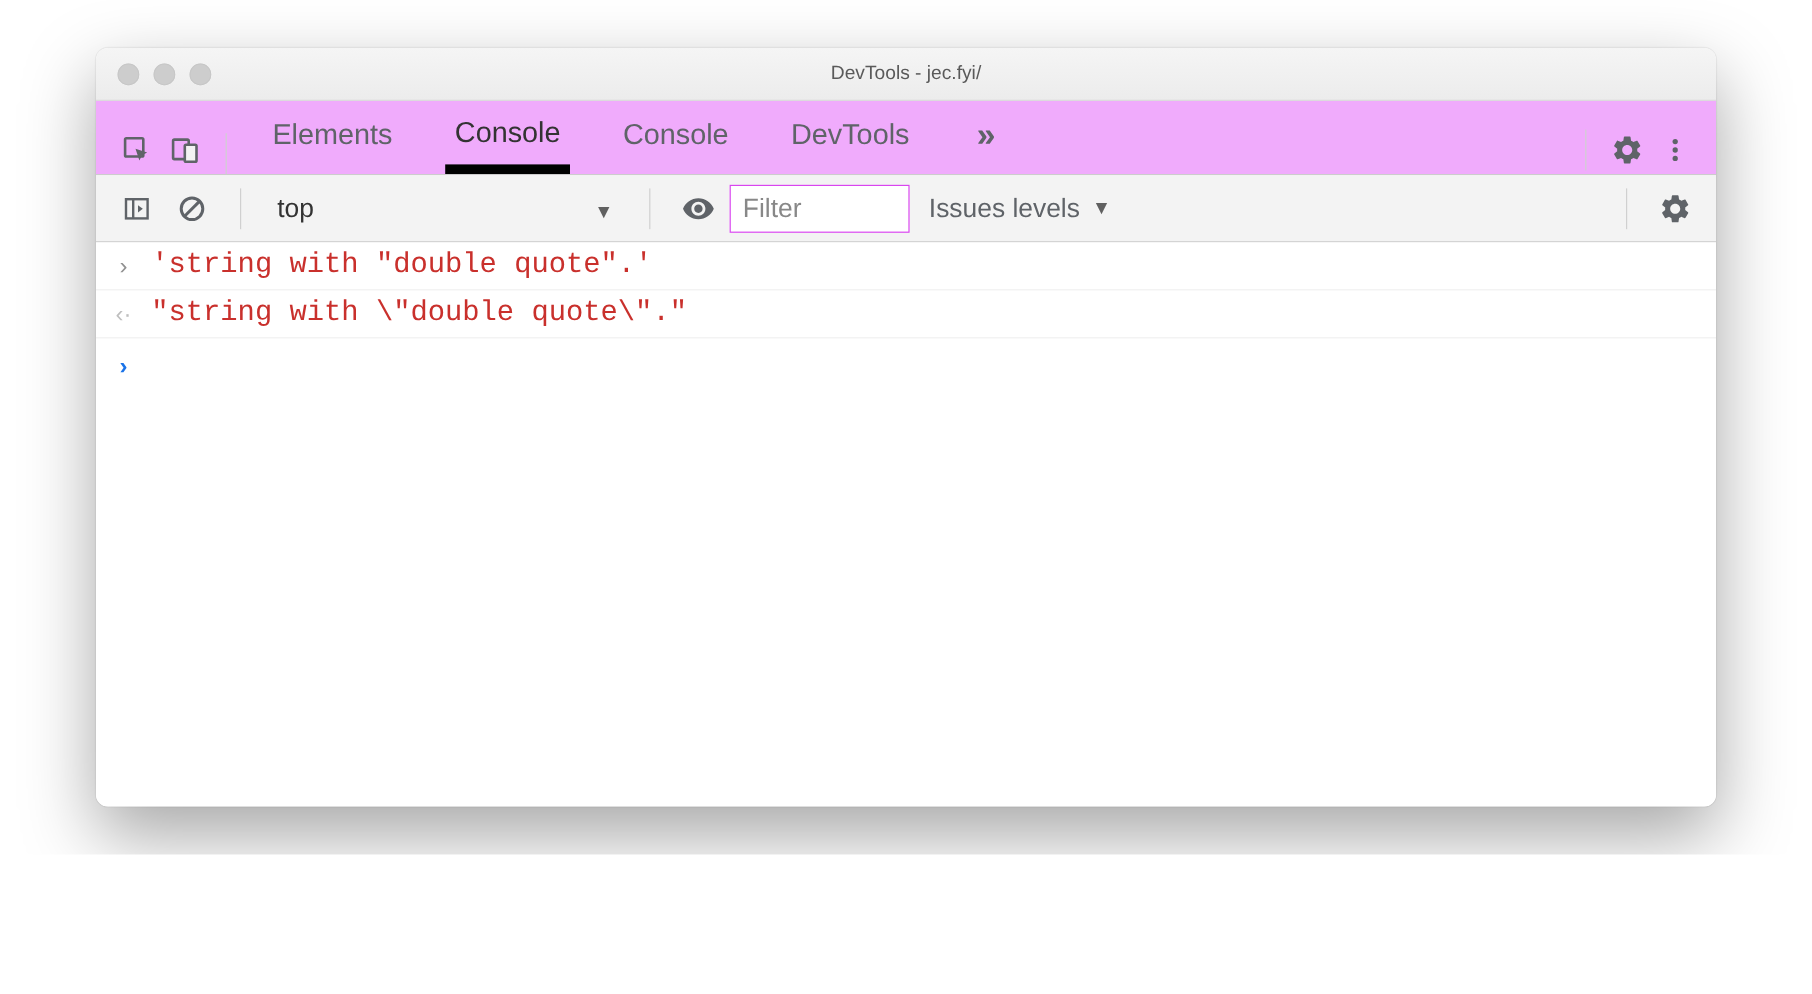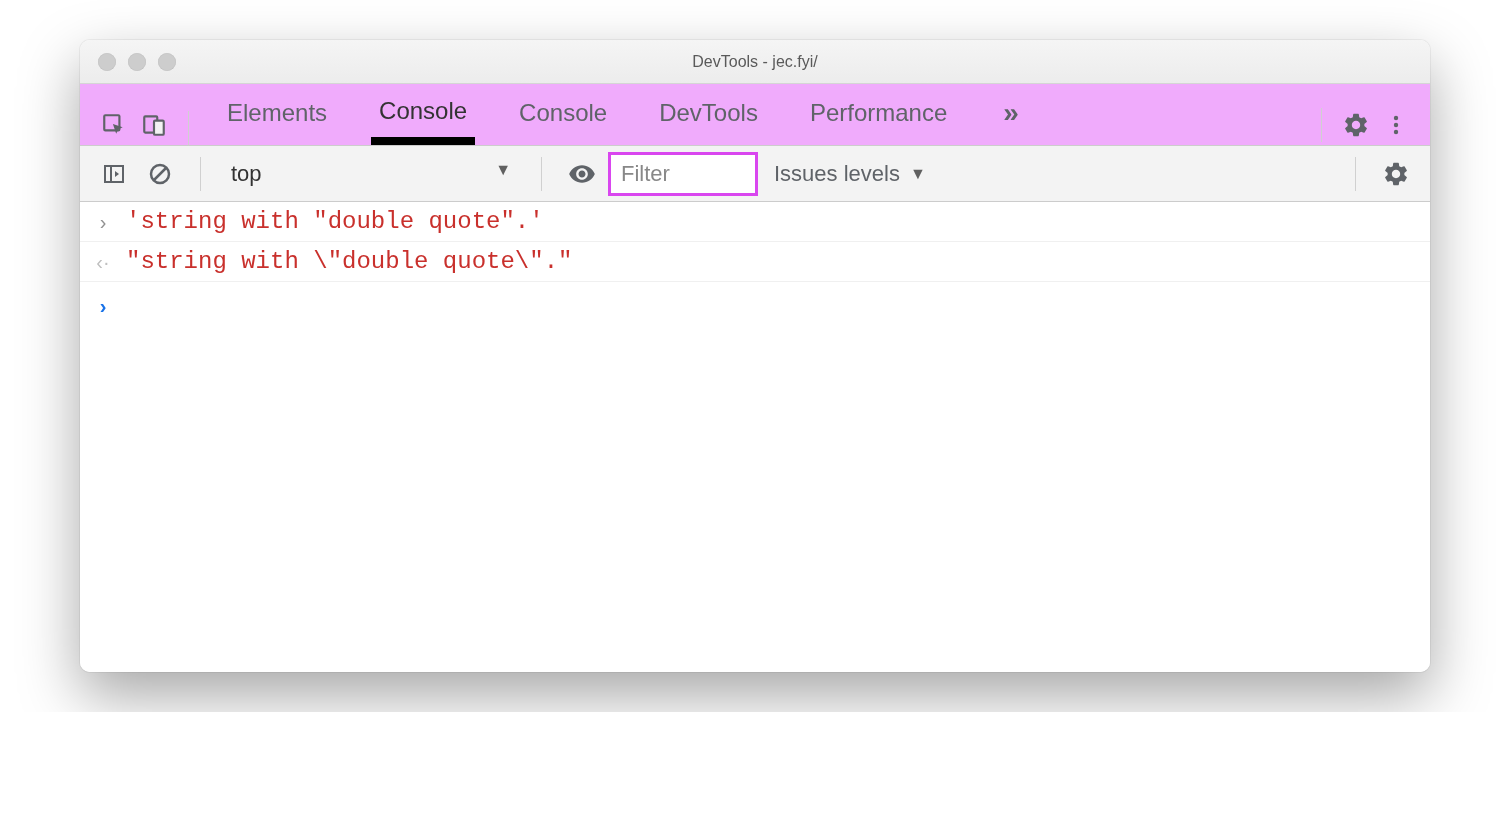--- a/index.html
+++ b/index.html
@@ -75,28 +75,28 @@
       background: #f3f3f3;
       border-bottom: 1px solid #ccc;
       display: flex;
       align-items: center;
       padding: 0 14px;
       font-size: 22px;
       color: #5f6368;
       gap: 6px;
     }
     .context-select {
-      display: flex; align-items: flex-start; gap: 16px;
+      display: flex; align-items: flex-end; gap: 16px;
       padding: 4px 10px; cursor: pointer;
       min-width: 300px;
       justify-content: space-between;
     }
     .context-label { color: #333; }
     .filter-input {
-      border: 3px solid #d946ef;
+      border: 1px solid #d946ef;
       background: #fff;
       padding: 6px 10px;
       font-size: 22px;
       width: 150px;
       color: #737373;
     }
     .filter-input::placeholder { color: #888; }
     .levels-select { display: flex; align-items: center; gap: 10px; cursor: pointer; padding: 0 10px; }
     .issues-button {
       display: flex; align-items: center; gap: 10px;
@@ -163,21 +163,20 @@
         <rect x="3" y="4" width="12" height="15" rx="1"></rect>
         <rect x="12" y="8" width="9" height="13" rx="1" fill="#f3f3f3"></rect>
       </svg>
     </div>
     <div class="divider"></div>
     <div class="tabs">
       <div class="tab">Elements</div>
       <div class="tab active strong">Console</div>
       <div class="tab">Console</div>
       <div class="tab">DevTools</div>
-      <div class="tab">Performance</div>
       <div class="overflow-chevrons">»</div>
     </div>
     <div class="tabbar-right">
       <div class="divider"></div>
       <div class="icon-btn">
         <svg width="28" height="28" viewBox="0 0 24 24" fill="#5f6368">
           <path d="M19.14,12.94c0.04-0.3,0.06-0.61,0.06-0.94c0-0.32-0.02-0.64-0.07-0.94l2.03-1.58c0.18-0.14,0.23-0.41,0.12-0.61 l-1.92-3.32c-0.12-0.22-0.37-0.29-0.59-0.22l-2.39,0.96c-0.5-0.38-1.03-0.7-1.62-0.94L14.4,2.81c-0.04-0.24-0.24-0.41-0.48-0.41 h-3.84c-0.24,0-0.43,0.17-0.47,0.41L9.25,5.35C8.66,5.59,8.12,5.92,7.63,6.29L5.24,5.33c-0.22-0.08-0.47,0-0.59,0.22L2.74,8.87 C2.62,9.08,2.66,9.34,2.86,9.48l2.03,1.58C4.84,11.36,4.8,11.69,4.8,12s0.02,0.64,0.07,0.94l-2.03,1.58 c-0.18,0.14-0.23,0.41-0.12,0.61l1.92,3.32c0.12,0.22,0.37,0.29,0.59,0.22l2.39-0.96c0.5,0.38,1.03,0.7,1.62,0.94l0.36,2.54 c0.05,0.24,0.24,0.41,0.48,0.41h3.84c0.24,0,0.44-0.17,0.47-0.41l0.36-2.54c0.59-0.24,1.13-0.56,1.62-0.94l2.39,0.96 c0.22,0.08,0.47,0,0.59-0.22l1.92-3.32c0.12-0.22,0.07-0.47-0.12-0.61L19.14,12.94z M12,15.6c-1.98,0-3.6-1.62-3.6-3.6 s1.62-3.6,3.6-3.6s3.6,1.62,3.6,3.6S13.98,15.6,12,15.6z"></path>
         </svg>
       </div>
       <div class="icon-btn">

